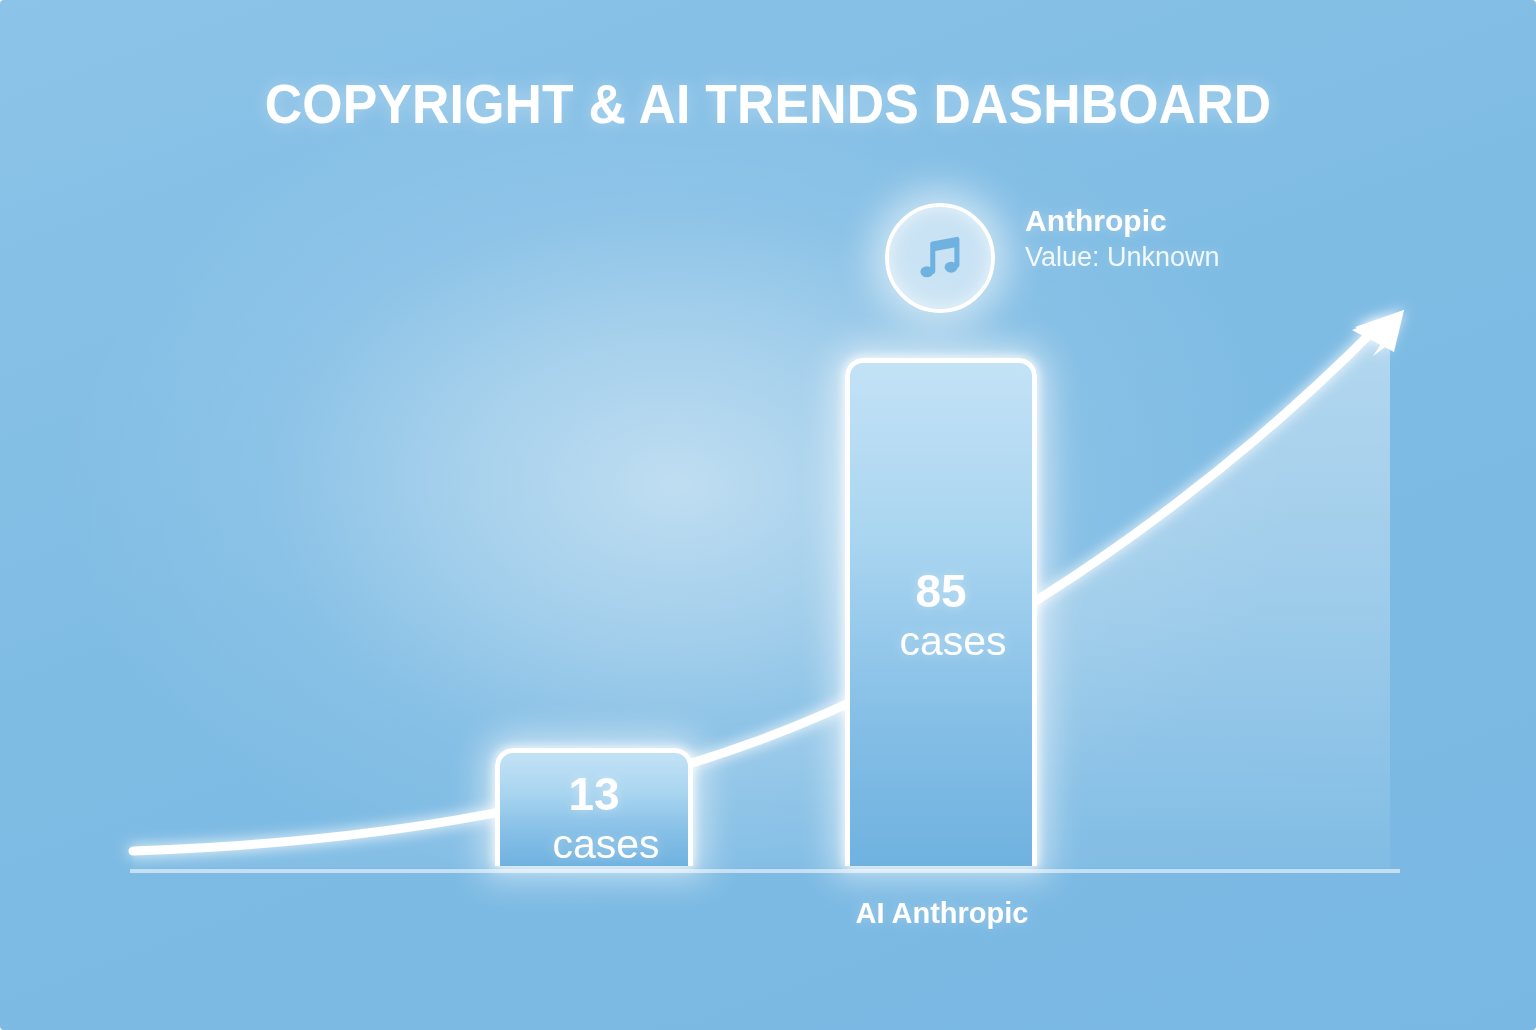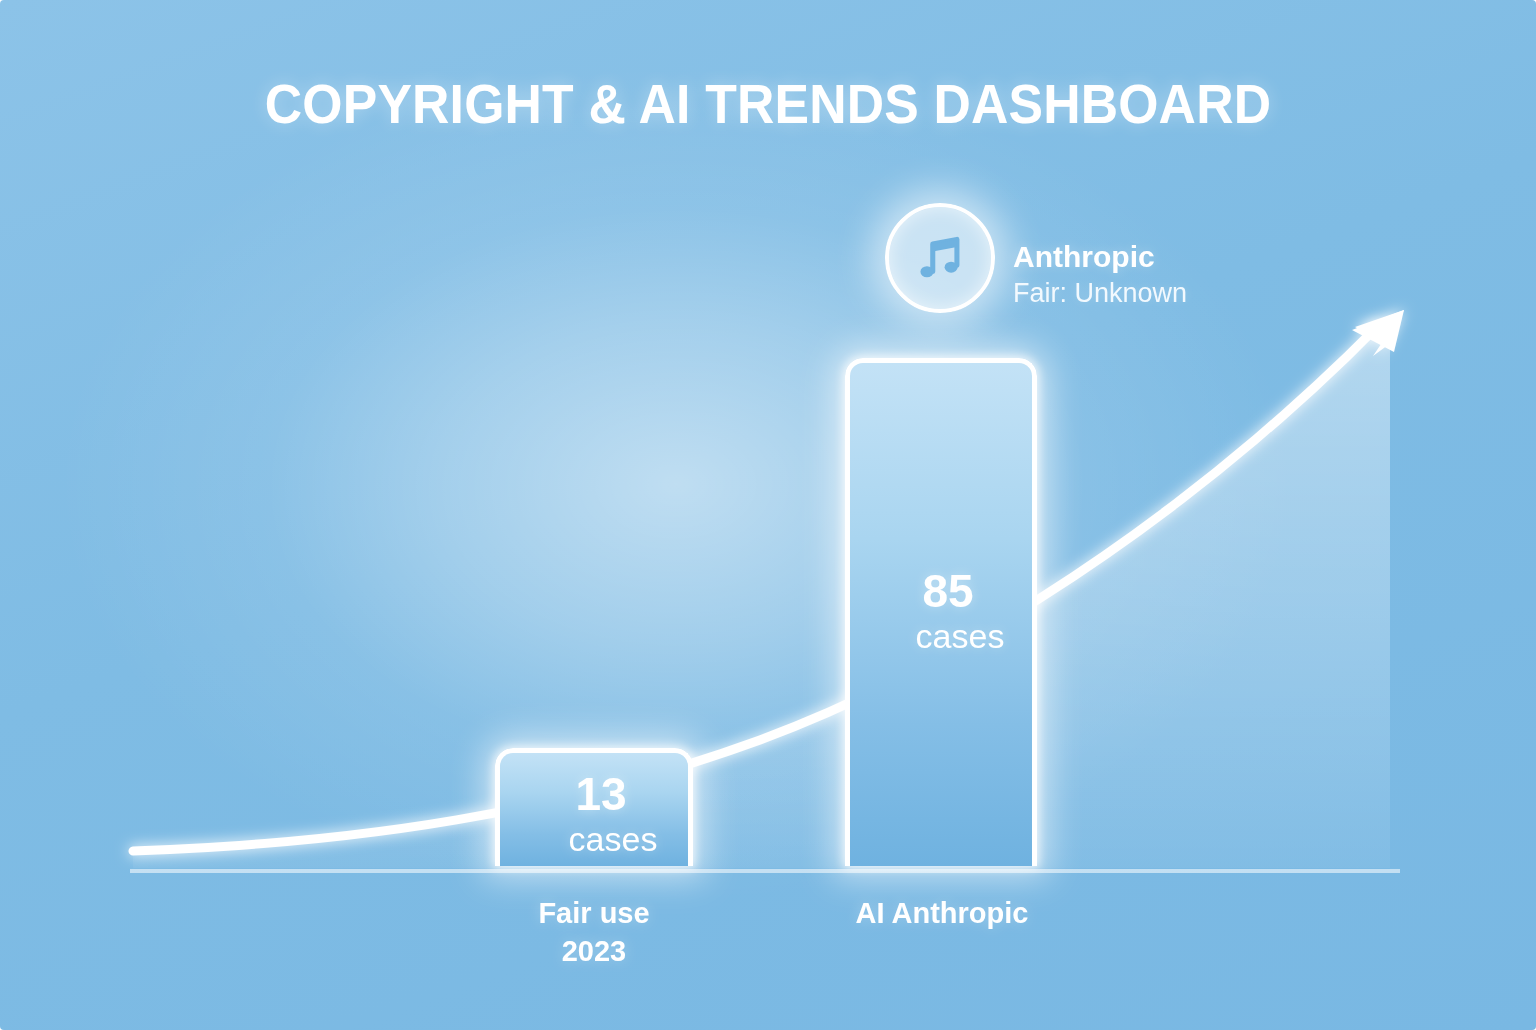--- a/index.html
+++ b/index.html
@@ -64,33 +64,33 @@
     border: 5px solid #ffffff;
     border-bottom: none;
     border-radius: 18px 18px 0 0;
     background: linear-gradient(180deg, #c3e2f6 0%, #a9d5f0 35%, #84bee6 72%, #6fb2e0 100%);
     box-shadow:
       0 0 34px 12px rgba(255,255,255,0.55),
       0 0 10px 2px rgba(255,255,255,0.75);
   }
   .bar-inner {
     position: absolute;
-    left: 7px;
+    left: 0;
     width: 100%;
     text-align: center;
     color: #ffffff;
     text-shadow: 0 0 12px rgba(255,255,255,0.35);
   }
   .bar-value {
     font-size: 46px;
     font-weight: 700;
     line-height: 1.0;
   }
   .bar-unit {
-    font-size: 34px;
+    font-size: 41px;
     font-weight: 400;
     line-height: 1.35;
     padding-left: 24px;
   }
 
   #bar-small {
     left: 495px;
     top: 748px;
     width: 198px;
     height: 118px;
@@ -117,22 +117,22 @@
   }
   #cat-0 { left: 434px; top: 894px; width: 320px; }
   #cat-1 { left: 782px; top: 894px; width: 320px; }
 
   
   .badge {
     position: absolute;
     left: 885px;
     top: 203px;
     display: flex;
-    align-items: flex-end;
-    gap: 18px;
+    align-items: flex-start;
+    gap: 30px;
   }
   .badge-circle {
     position: relative;
     width: 110px;
     height: 110px;
     border-radius: 50%;
     background: rgba(255,255,255,0.55);
     border: 4px solid #ffffff;
     box-sizing: border-box;
     display: flex;
@@ -199,40 +199,36 @@
     <div class="badge-circle">
       <svg width="58" height="58" viewBox="0 0 24 24" aria-hidden="true">
         <path d="M9 17.5V6.2l10-1.9v10.6" fill="none" stroke="#6fb2e0" stroke-width="2.1" stroke-linecap="round" stroke-linejoin="round"></path>
         <path d="M9 6.2l10-1.9v3.1L9 9.3z" fill="#6fb2e0"></path>
         <ellipse cx="6.6" cy="17.7" rx="2.7" ry="2.3" fill="#6fb2e0"></ellipse>
         <ellipse cx="16.6" cy="15.8" rx="2.7" ry="2.3" fill="#6fb2e0"></ellipse>
       </svg>
     </div>
     <div class="badge-text">
       <div class="badge-title">Anthropic</div>
-      <div class="badge-sub">Fair: Unknown</div>
+      <div class="badge-sub">Value: Unknown</div>
     </div>
   </div>
 
   <div class="bar" id="bar-small">
     <div class="bar-inner">
       <div class="bar-value">13</div>
       <div class="bar-unit">cases</div>
     </div>
   </div>
 
   <div class="bar" id="bar-large">
     <div class="bar-inner">
       <div class="bar-value">85</div>
       <div class="bar-unit">cases</div>
     </div>
   </div>
 
-  <div class="cat-label" id="cat-0">
-    <div>Fair use</div>
-    <div>2023</div>
-  </div>
 
   <div class="cat-label" id="cat-1">
     <div>AI Anthropic</div>
   </div>
 
 </div>
 
 </body></html>

